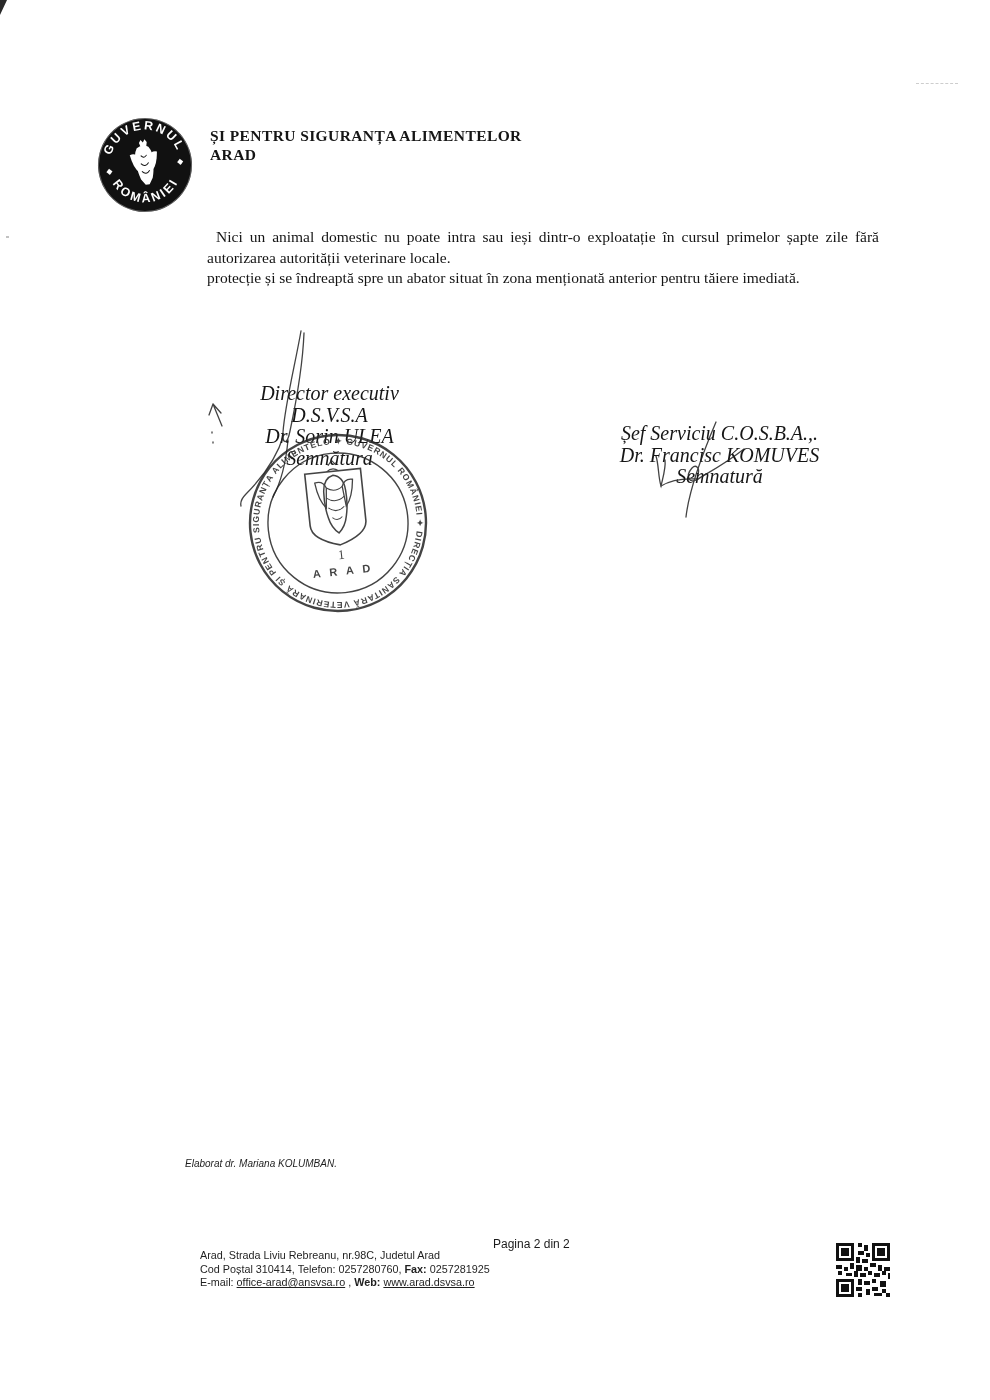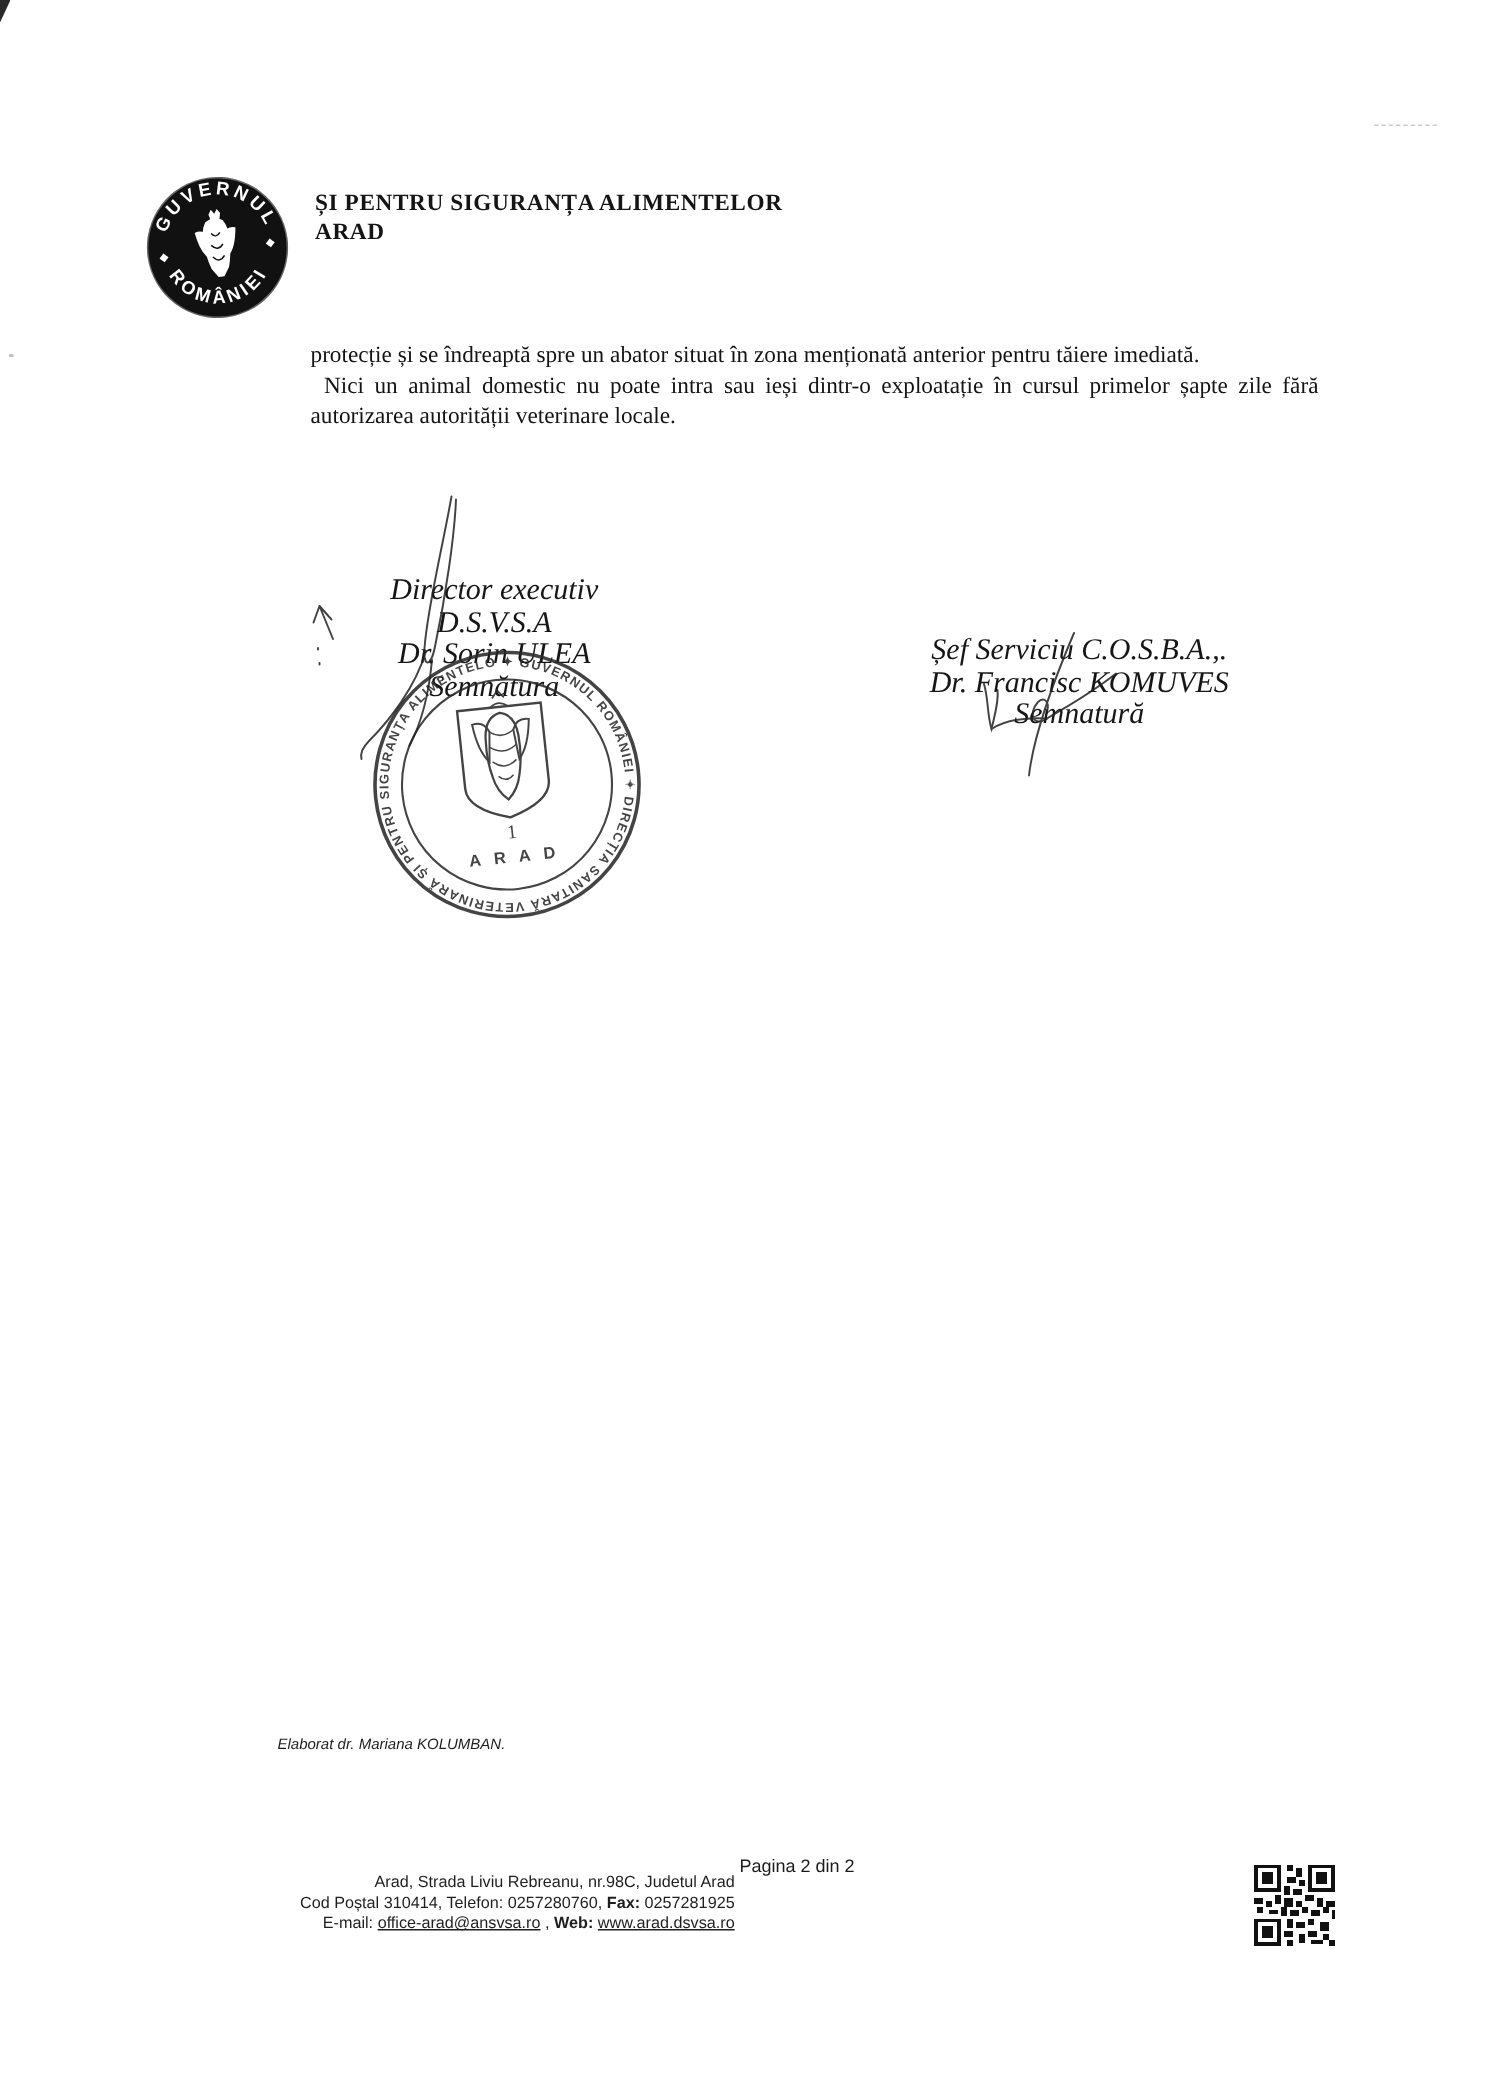--- a/index.html
+++ b/index.html
@@ -37,21 +37,21 @@
   
   .elaborat { position:absolute; left:185px; top:1158px;
               font-family:"Liberation Sans", sans-serif; font-style:italic;
               font-size:10px; color:#1e1e1e; }
 
   
   .page-num { position:absolute; left:493px; top:1237px;
               font-family:"Liberation Sans", sans-serif; font-size:12px; color:#1b1b1b;text-align:center; }
   .address  { position:absolute; left:200px; top:1249px;
               font-family:"Liberation Sans", sans-serif; font-size:10.8px;
-              line-height:13.5px; color:#1f1f1f;text-align:right; }
+              line-height:13.5px; color:#1f1f1f; }
   .address .b { font-weight:bold; }
   .address .u { text-decoration:underline; }
   .qr-wrap { position:absolute; left:834px; top:1241px; width:58px; height:58px; }
 
   
   .artifact-dash { position:absolute; left:916px; top:83px; width:42px; height:0;
                    border-top:1px dashed #b9b9b9; opacity:.7; }
   .artifact-corner { position:absolute; left:0; top:0; width:7px; height:15px;
                      background:#2a2a2a; clip-path:polygon(0 0,100% 0,0 100%); }
   .artifact-dot { position:absolute; left:6px; top:236px; width:3px; height:2px;
@@ -96,22 +96,22 @@
       </g>
     </svg>
   </div>
 
   <div class="header-title" data-name="header-title-block">
     <div data-name="header-title-line2">ȘI PENTRU SIGURANȚA ALIMENTELOR</div>
     <div data-name="header-title-line3">ARAD</div>
   </div>
 
   <div class="body-text" data-name="body-text-block">
+    <p data-name="paragraph-2">Nici un animal domestic nu poate intra sau ieși dintr-o exploatație în cursul primelor șapte zile fără autorizarea autorității veterinare locale.</p>
     <p data-name="paragraph-1">protecție și se îndreaptă spre un abator situat în zona menționată anterior pentru tăiere imediată.</p>
-    <p data-name="paragraph-2">Nici un animal domestic nu poate intra sau ieși dintr-o exploatație în cursul primelor șapte zile fără autorizarea autorității veterinare locale.</p>
   </div>
 
   <div class="sig-block sig-left" data-name="signature-block-left">
     <div data-name="signer-role-left">Director executiv D.S.V.S.A</div>
     <div data-name="signer-name-left">Dr. Sorin ULEA</div>
     <div data-name="signature-label-left">Semnătura</div>
   </div>
 
   <div class="sig-block sig-right" data-name="signature-block-right">
     <div data-name="signer-role-right">Șef Serviciu C.O.S.B.A.,.</div>

